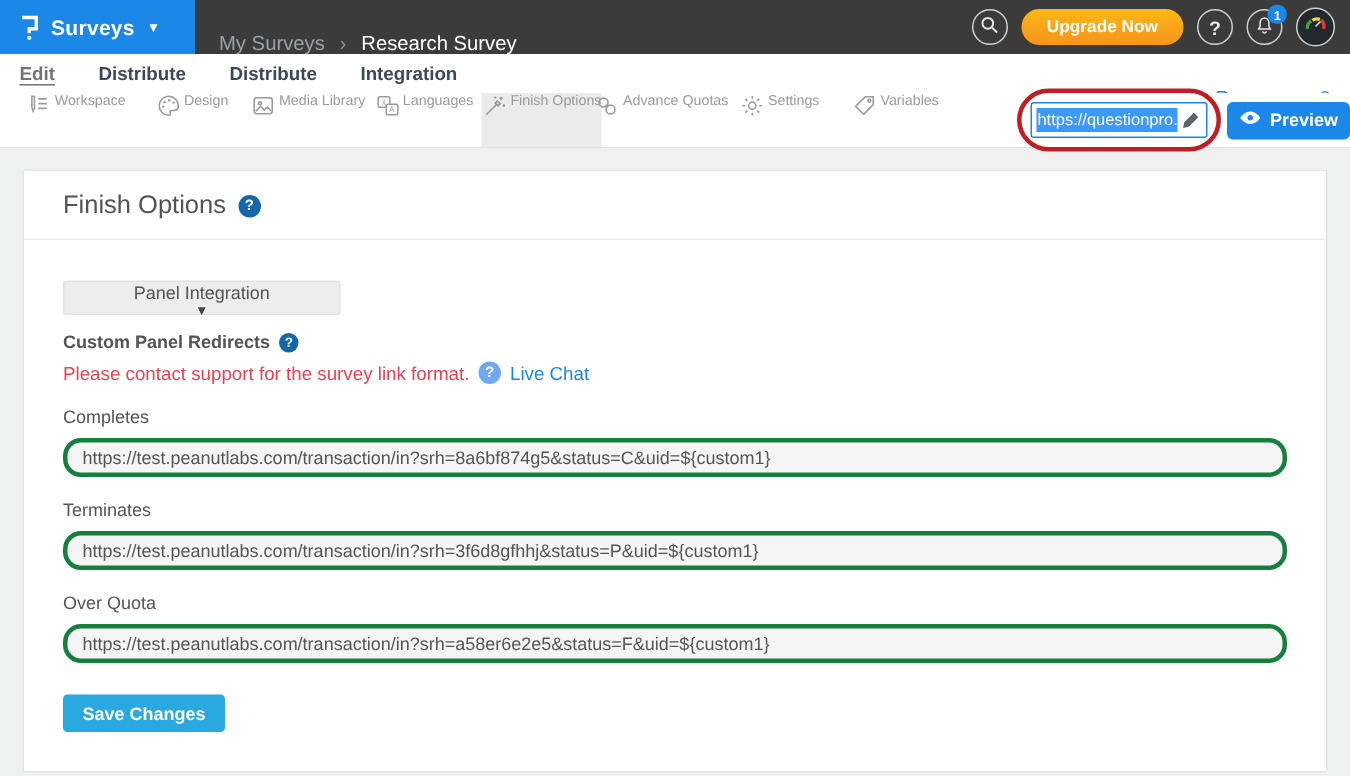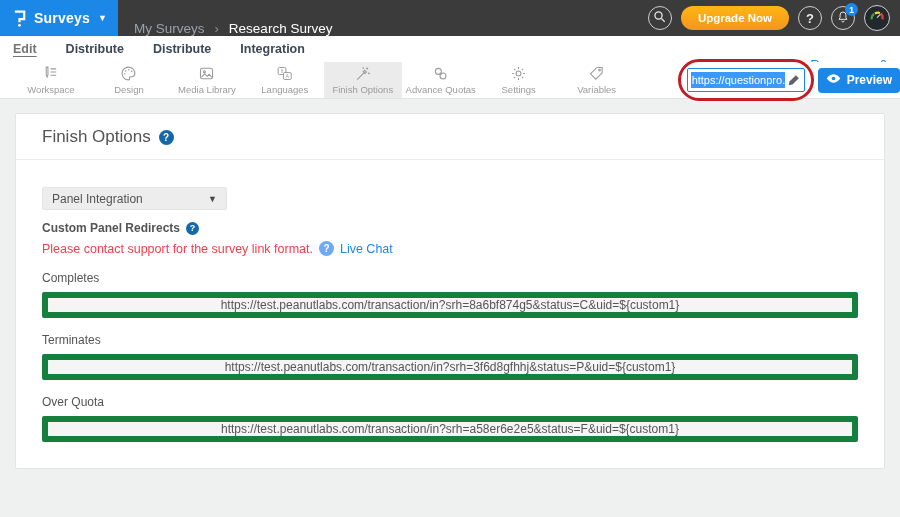--- a/index.html
+++ b/index.html
@@ -1,20 +1,20 @@
 <!DOCTYPE html>
 <html><head>
 <meta charset="utf-8">
 <style>
   * { margin:0; padding:0; box-sizing:border-box; }
   html,body { width:900px; height:517px; overflow:hidden; font-family:"Liberation Sans", sans-serif; background:#eff1f1; }
 
   
   .topbar { height:36px; background:#3b3b3b; display:flex; align-items:stretch; }
-  .logo-area { width:118px; background:#1b87e6; display:flex; align-items:center; gap:7px; padding:0 10px 0 12px; cursor:pointer; }
+  .logo-area { width:130px; background:#1b87e6; display:flex; align-items:center; gap:7px; padding:0 10px 0 12px; cursor:pointer; }
   .logo-glyph { display:flex; align-items:center; }
   .product-label { color:#fff; font-size:14px; font-weight:700; letter-spacing:.2px; }
   .caret-down { color:#fff; font-size:9px; margin-left:1px; }
   .breadcrumb { display:flex; align-items:flex-end; gap:10px; margin-left:16px; font-size:13.5px; }
   .crumb-parent { color:#9aa0a6; cursor:pointer; }
   .crumb-sep { color:#8a8f94; font-size:13px; }
   .crumb-current { color:#ffffff; }
   .topbar-right { margin-left:auto; display:flex; align-items:center; gap:9px; padding-right:10px; }
   .circle-btn { width:24px; height:24px; border-radius:50%; border:1.5px solid #cfcfcf; display:flex; align-items:center; justify-content:center; cursor:pointer; background:transparent; position:relative; }
   .circle-btn .q { color:#e8e8e8; font-size:13px; font-weight:700; }
@@ -23,21 +23,21 @@
   .avatar { width:26px; height:26px; border-radius:50%; background:#23282c; border:1.5px solid #cfcfcf; display:flex; align-items:center; justify-content:center; cursor:pointer; overflow:hidden; }
 
   
   .tabs-row { height:26px; background:#fff; display:flex; align-items:center; padding:0 13px; }
   .tab { font-size:12.5px; font-weight:700; color:#3c4858; margin-right:29px; cursor:pointer; }
   .tab.active { color:#737373; text-decoration:underline; text-underline-offset:3px; }
   .responses { margin-left:auto; color:#1b87e6; font-size:12.5px;margin-top:32px; }
 
   
   .toolbar { height:37px; background:#fff; border-bottom:1px solid #e2e2e2; display:flex; align-items:stretch; padding-left:12px; position:relative; z-index:3; }
-  .tool-item { width:80px; display:flex; flex-direction:column; align-items:center; justify-content:center; gap:2px; cursor:pointer; }
+  .tool-item { width:80px; display:flex; flex-direction:row; align-items:flex-start; justify-content:center; gap:2px; cursor:pointer; }
   .tool-item.selected { background:#ebebeb; }
   .tool-label { font-size:9.5px; color:#9b9b9b; white-space:nowrap; }
   .tool-icon svg { display:block; }
 
   .url-wrap { position:relative; align-self:center; margin-left:51px; z-index:5; }
   .url-input { width:118px; height:24px; border:1px solid #1b87e6; background:#fff; border-radius:2px; display:flex; align-items:center; padding:0 4px 0 3px; cursor:text; }
   .url-sel { flex:1; overflow:hidden; white-space:nowrap; background:#3c99fc; color:#fff; font-size:11px; padding:2px 1px; }
   .url-pencil { flex-shrink:0; margin-left:3px; cursor:pointer; display:flex; }
   .red-annotation { position:absolute; left:-9px; top:-9px; width:136px; height:42px; border:3px solid #c21d24; border-radius:21px; pointer-events:none; }
 
@@ -46,31 +46,31 @@
   
   .content { position:absolute; left:0; right:0; top:99px; bottom:0; background:#eff1f1; }
   .card { margin:14px 15px 0 15px; background:#fff; border:1px solid #e4e4e4; border-radius:2px; }
   .card-header { padding:13px 26px 12px 26px; border-bottom:1px solid #ececec; display:flex; align-items:center; gap:8px; }
   .card-title { font-size:17px; font-weight:400; color:#545454; }
   .q-icon { width:15px; height:15px; border-radius:50%; background:#1667a9; color:#fff; font-size:10px; font-weight:700; display:inline-flex; align-items:center; justify-content:center; cursor:pointer; flex-shrink:0; }
   .q-icon.small { width:13px; height:13px; font-size:9px; }
   .q-icon.light { background:#6fa9f4; width:15px; height:15px; }
   .card-body { padding:27px 26px 26px 26px; }
 
-  .dropdown { width:185px; height:23px; background:#ededed; border:1px solid #e4e4e4; border-radius:2px; display:flex; align-items:center; justify-content:space-between; padding:0 9px; font-size:12px; color:#545454; cursor:pointer; }
+  .dropdown { width:185px; height:23px; background:#ededed; border:1px solid #e4e4e4; border-radius:2px; display:flex; align-items:center; justify-content:space-between; padding:0 9px; font-size:12px; color:#545454; cursor:pointer;flex-direction:column; }
   .dropdown .dd-caret { font-size:9px; color:#444; }
 
   .section-label { margin-top:11px; display:flex; align-items:center; gap:6px; font-size:12px; font-weight:700; color:#545454; }
   .warning-row { margin-top:6px; display:flex; align-items:center; gap:6px; font-size:12.5px; }
   .warning-text { color:#ee404e; }
   .live-chat-link { color:#1b87e6; cursor:pointer; }
 
   .field-group { margin-top:15px; }
   .field-label { font-size:12px; color:#545454; display:block; }
-  .field-input { margin-top:7px; width:100%; height:26px; background:#f5f5f5; border:6px solid #15803d; border-radius:2px; font-family:"Liberation Sans", sans-serif; font-size:12px; color:#555; padding:0 10px; outline:none;text-align:center; }
+  .field-input { margin-top:7px; width:100%; height:26px; background:#f5f5f5; border:3px solid #15803d; border-radius:12px; font-family:"Liberation Sans", sans-serif; font-size:12px; color:#555; padding:0 10px; outline:none; }
 
   .save-btn { margin-top:21px; background:#29a9e0; border:none; border-radius:3px; color:#fff; font-size:12px; font-weight:700; height:25px; padding:0 13px; cursor:pointer; }
 </style>
 </head>
 <body>
 
 <header class="topbar">
   <div class="logo-area">
     <span class="logo-glyph">
       <svg width="15" height="20" viewBox="0 0 16 20">
@@ -278,16 +278,17 @@
       <div class="field-group">
         <label class="field-label">Terminates</label>
         <input class="field-input" type="text" value="https://test.peanutlabs.com/transaction/in?srh=3f6d8gfhhj&amp;status=P&amp;uid=${custom1}" style="">
       </div>
 
       <div class="field-group">
         <label class="field-label">Over Quota</label>
         <input class="field-input" type="text" value="https://test.peanutlabs.com/transaction/in?srh=a58er6e2e5&amp;status=F&amp;uid=${custom1}" style="">
       </div>
 
+      <button class="save-btn">Save Changes</button>
 
     </div>
   </section>
 </main>
 
 </body></html>

